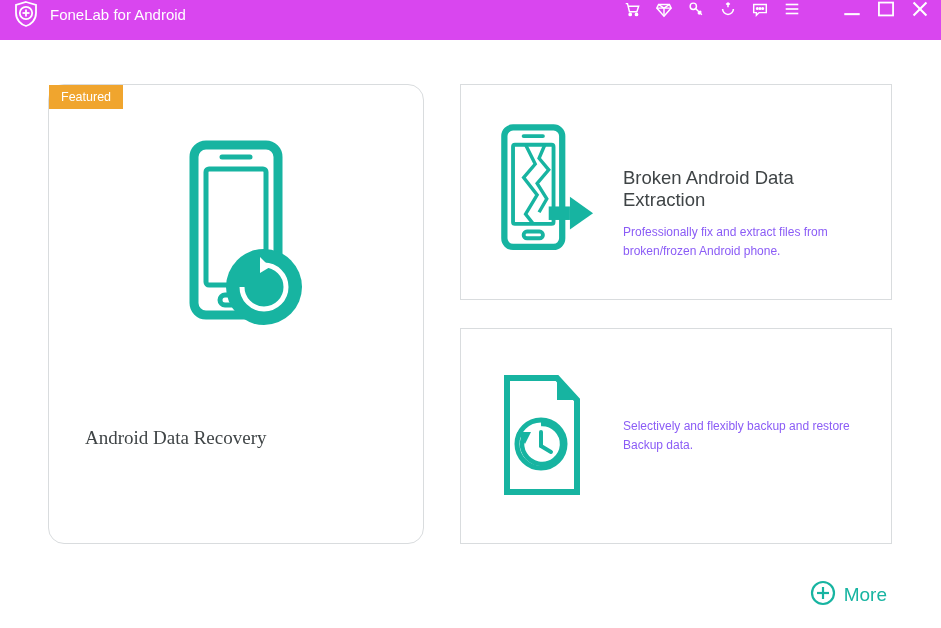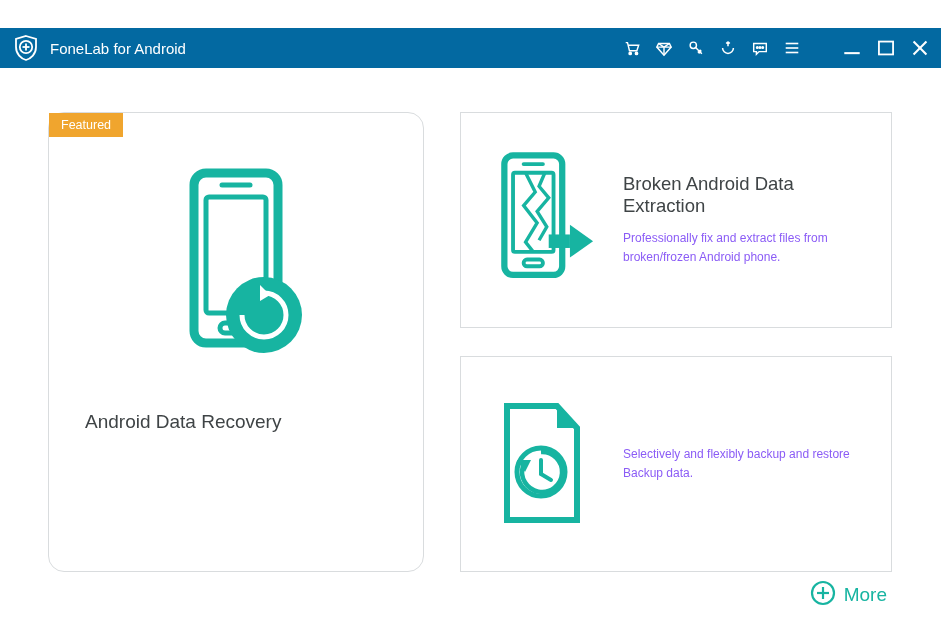--- a/index.html
+++ b/index.html
@@ -1,34 +1,34 @@
 <!DOCTYPE html>
 <html><head>
   <meta charset="utf-8">
   <style>
     * { box-sizing: border-box; margin: 0; padding: 0; }
     body { width: 941px; height: 628px; font-family: -apple-system, BlinkMacSystemFont, 'Segoe UI', Arial, sans-serif; background: #fff; overflow: hidden; }
-    .titlebar { height: 40px; background: #0369a1; display: flex; align-items: center; padding: 0 12px; color: #fff; margin-top: 28px; }
+    .titlebar { height: 40px; background: #d946ef; display: flex; align-items: flex-start; padding: 0 12px; color: #fff; }
     .logo { display: flex; align-items: center; gap: 10px; }
     .logo-icon { width: 28px; height: 28px; }
     .app-title { font-size: 15px; font-weight: 400; }
     .titlebar-spacer { flex: 1; }
     .titlebar-icons { display: flex; align-items: center; gap: 14px; }
     .tb-icon { width: 18px; height: 18px; cursor: pointer; display: flex; align-items: center; justify-content: center; }
     .tb-sep { width: 14px; }
     .win-controls { display: flex; align-items: center; gap: 16px; margin-left: 14px; }
     .win-btn { width: 18px; height: 18px; cursor: pointer; display: flex; align-items: center; justify-content: center; }
 
     .content { padding: 44px 48px 20px 48px; display: flex; gap: 36px; height: 545px; }
     .card { border: 1px solid #d9dcde; background: #fff; }
     .left-card { width: 376px; height: 460px; position: relative; border-radius: 16px; }
     .badge { position: absolute; top: 0; left: 0; background: #f0a52e; color: #fff; font-size: 12.5px; padding: 5px 12px; }
     .left-icon-area { display: flex; align-items: center; justify-content: center; height: 290px; padding-top: 28px; }
-    .left-text { padding: 8px 36px 0 36px; }
-    .card-title { font-size: 19px; color: #3f4446; margin-bottom: 14px; font-weight: 400; }
+    .left-text { padding: 8px 36px 0 36px; font-family: Liberation Serif, serif; }
+    .card-title { font-size: 19px; color: #3f4446; margin-bottom: 14px; font-weight: 400; margin-top: 44px; }
     .card-desc { font-size: 12px; color: #8b5cf6; line-height: 1.55; }
 
     .right-col { display: flex; flex-direction: column; gap: 28px; }
     .right-card { width: 432px; height: 216px; display: flex; align-items: center; padding: 24px 30px 24px 26px; gap: 28px; }
     .right-icon-area { width: 108px; flex-shrink: 0; display: flex; align-items: center; justify-content: center; }
     .right-text { flex: 1; }
     .right-text .card-title { font-size: 18.5px; margin-bottom: 12px; }
 
     .more-row { position: absolute; right: 54px; bottom: 22px; display: flex; align-items: flex-end; gap: 8px; cursor: pointer; color: #17b4a1; font-size: 19px; }
     .more-plus { width: 26px; height: 26px; }

